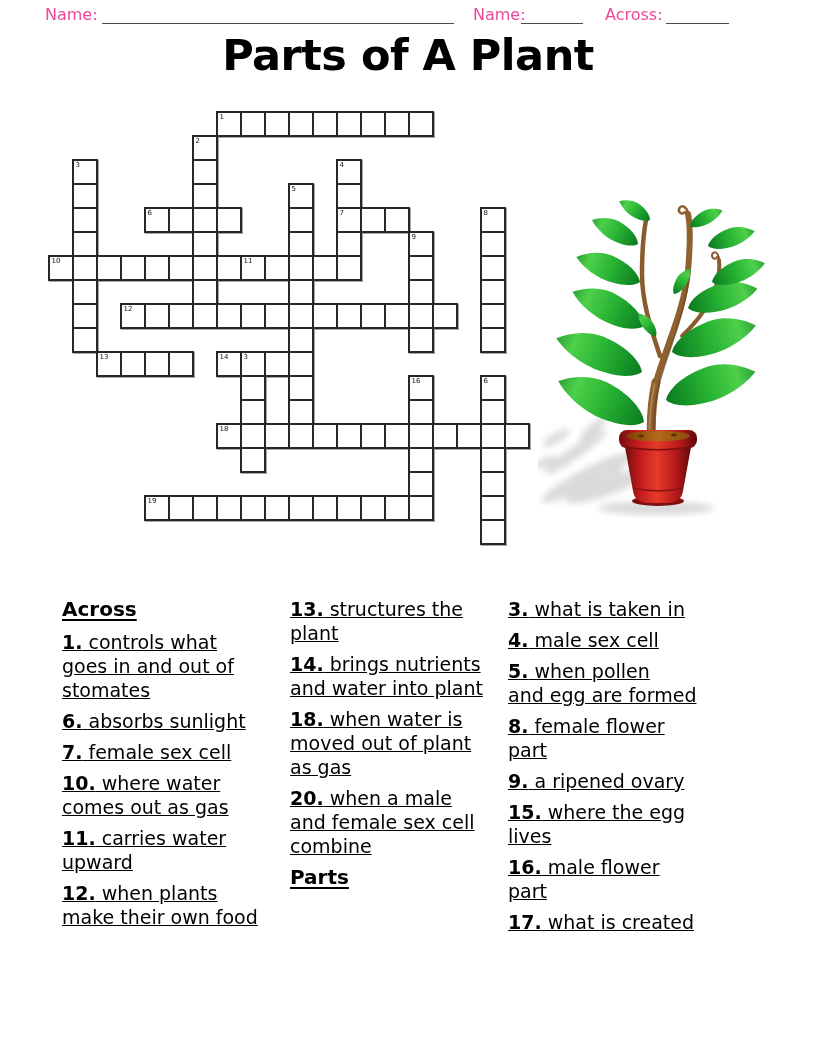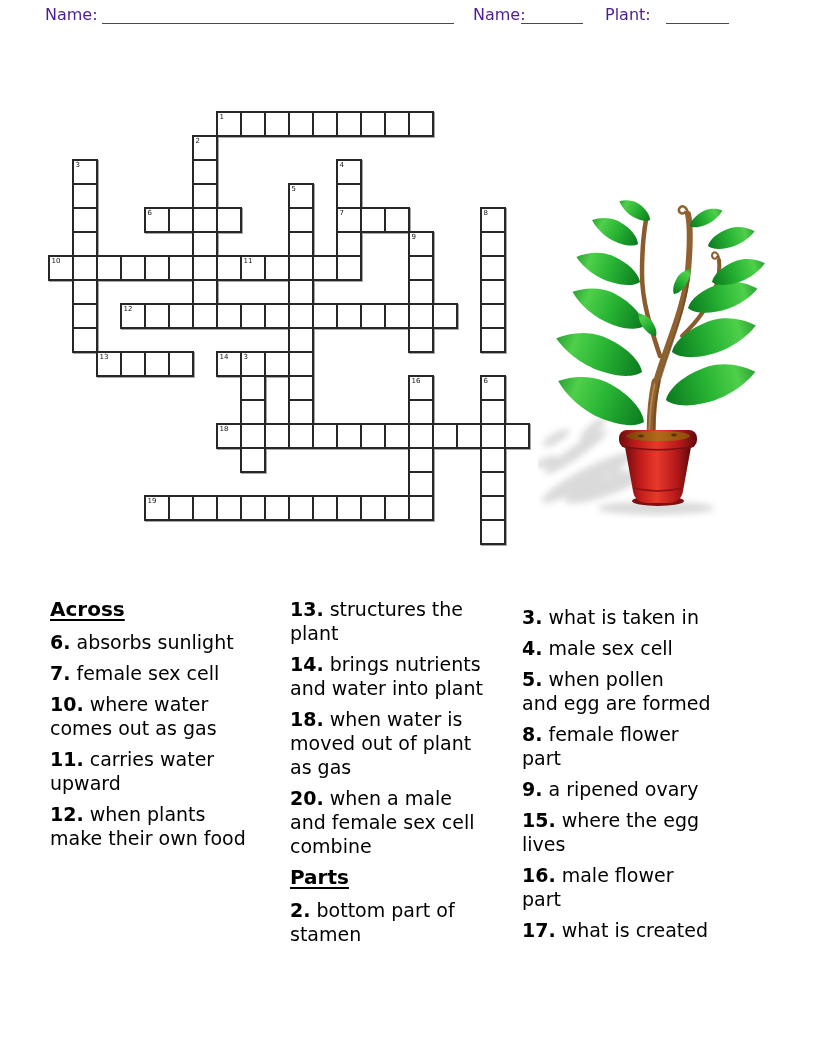--- a/index.html
+++ b/index.html
@@ -1,58 +1,59 @@
 <!DOCTYPE html>
 <html><head>
 <meta charset="utf-8">
 <style>
   html,body{margin:0;padding:0;background:#fff;}
   .page{position:relative;width:816px;height:1056px;background:#fff;overflow:hidden;
         font-family:"DejaVu Sans","Liberation Sans",sans-serif;color:#000;}
   
-  .hlabel{position:absolute;top:5px;font-size:16px;color:#4c1d95;white-space:nowrap;}
+  .hlabel{position:absolute;top:5px;font-size:16px;color:#ec4899;white-space:nowrap;}
   .hline{position:absolute;top:8px;height:15px;border-bottom:1.6px solid #4a4a4a;}
   
   .title{position:absolute;left:0;right:0;top:30px;margin:0;text-align:center;
          font-size:43px;font-weight:600;letter-spacing:-0.5px;color:#000;}
   
   .grid{position:absolute;left:48px;top:111px;width:484px;height:436px;
         filter:drop-shadow(1px 1px 0.6px rgba(60,60,60,0.45));}
   .cell{position:absolute;width:26px;height:26px;box-sizing:border-box;
         border:2px solid #2a2627;background:#fff;z-index:1;}
   .cellnum{position:absolute;z-index:3;font-size:7px;line-height:8px;color:#141414;
            padding-left:1px;}
   
   .clues{position:absolute;left:50px;top:597px;width:720px;height:460px;font-size:19px;}
   .clue-col{position:absolute;top:0;}
-  .clue-col.c1{left:0;width:236px;}
+  .clue-col.c1{left:12px;width:236px;}
   .clue-col.c2{left:240px;width:236px;}
-  .clue-col.c3{left:472px;width:232px;margin-top:8px;}
+  .clue-col.c3{left:458px;width:232px;}
   .clue-header{font-size:20px;font-weight:bold;text-decoration:underline;
                text-decoration-thickness:2px;text-underline-offset:3px;
                line-height:24px;margin:0 0 9px 0;}
-  .clue{line-height:24px;margin:0 0 7px 0;}
+  .clue{line-height:24px;margin:0 0 7px 0;text-decoration:underline;}
   .clue b{font-weight:bold;}
   
   .plant{position:absolute;left:538px;top:186px;}
 </style>
 </head>
 <body>
 
 <div class="page">
 
   <div>
     <span class="hlabel" style="left:45px">Name:</span>
     <span class="hline" style="left:102px;width:352px"></span>
     <span class="hlabel" style="left:473px">Name:</span>
     <span class="hline" style="left:521px;width:62px"></span>
-    <span class="hlabel" style="left:605px">Plant:</span>
+    <span class="hlabel" style="left:605px">Across:</span>
     <span class="hline" style="left:666px;width:63px"></span>
   </div>
 
+  <h1 class="title">Parts of A Plant</h1>
 
   <div class="grid">
       <div>
         <div class="cell" style="left: 168px; top: 0px;"></div>
         <div class="cell" style="left: 192px; top: 0px;"></div>
         <div class="cell" style="left: 216px; top: 0px;"></div>
         <div class="cell" style="left: 240px; top: 0px;"></div>
         <div class="cell" style="left: 264px; top: 0px;"></div>
         <div class="cell" style="left: 288px; top: 0px;"></div>
         <div class="cell" style="left: 312px; top: 0px;"></div>
@@ -318,33 +319,33 @@
       <ellipse cx="120" cy="250" rx="32" ry="5.2" fill="url(#soilg)"></ellipse>
       <ellipse cx="103" cy="250" rx="3" ry="1.4" fill="#5e3008"></ellipse>
       <ellipse cx="136" cy="249" rx="3" ry="1.4" fill="#5e3008"></ellipse>
       <path d="M84,260 C106,265 134,265 156,260" stroke="#7a0e10" stroke-width="1.4" fill="none"></path>
     </g>
   </svg>
 
   <div class="clues">
       <div class="clue-col c1">
         <div class="clue-header">Across</div>
+        <div class="clue"><b>1.</b> controls what<br>goes in and out of<br>stomates</div>
         <div class="clue"><b>6.</b> absorbs sunlight</div>
         <div class="clue"><b>7.</b> female sex cell</div>
         <div class="clue"><b>10.</b> where water<br>comes out as gas</div>
         <div class="clue"><b>11.</b> carries water<br>upward</div>
         <div class="clue"><b>12.</b> when plants<br>make their own food</div>
       </div>
       <div class="clue-col c2">
         <div class="clue"><b>13.</b> structures the<br>plant</div>
         <div class="clue"><b>14.</b> brings nutrients<br>and water into plant</div>
         <div class="clue"><b>18.</b> when water is<br>moved out of plant<br>as gas</div>
         <div class="clue"><b>20.</b> when a male<br>and female sex cell<br>combine</div>
         <div class="clue-header">Parts</div>
-        <div class="clue"><b>2.</b> bottom part of<br>stamen</div>
       </div>
       <div class="clue-col c3">
         <div class="clue"><b>3.</b> what is taken in</div>
         <div class="clue"><b>4.</b> male sex cell</div>
         <div class="clue"><b>5.</b> when pollen<br>and egg are formed</div>
         <div class="clue"><b>8.</b> female flower<br>part</div>
         <div class="clue"><b>9.</b> a ripened ovary</div>
         <div class="clue"><b>15.</b> where the egg<br>lives</div>
         <div class="clue"><b>16.</b> male flower<br>part</div>
         <div class="clue"><b>17.</b> what is created</div>

